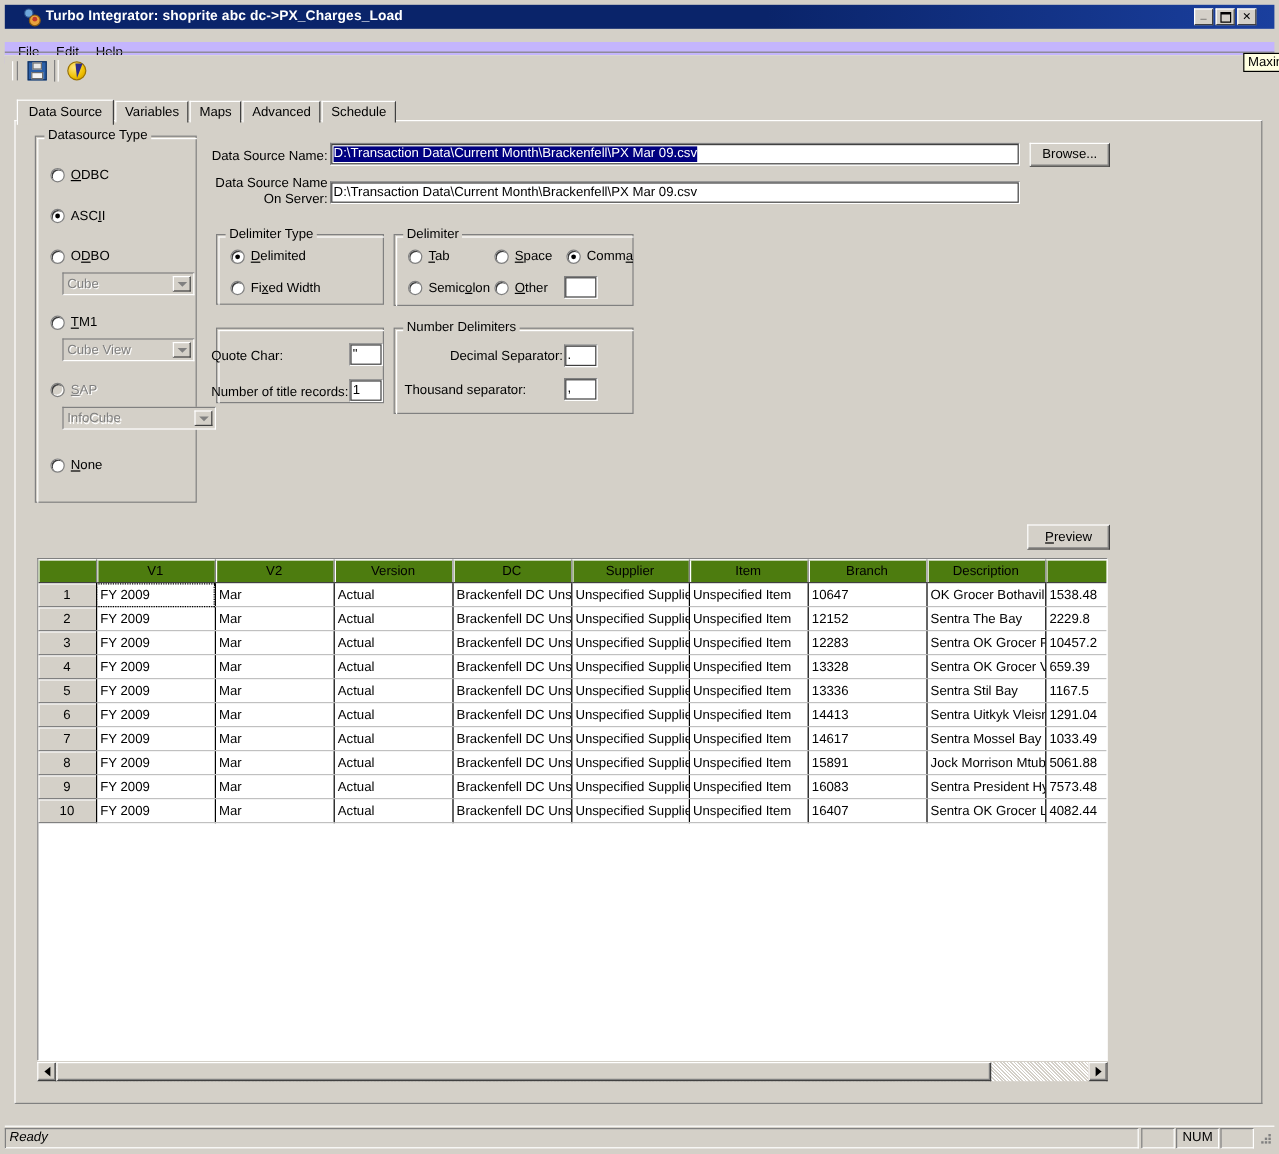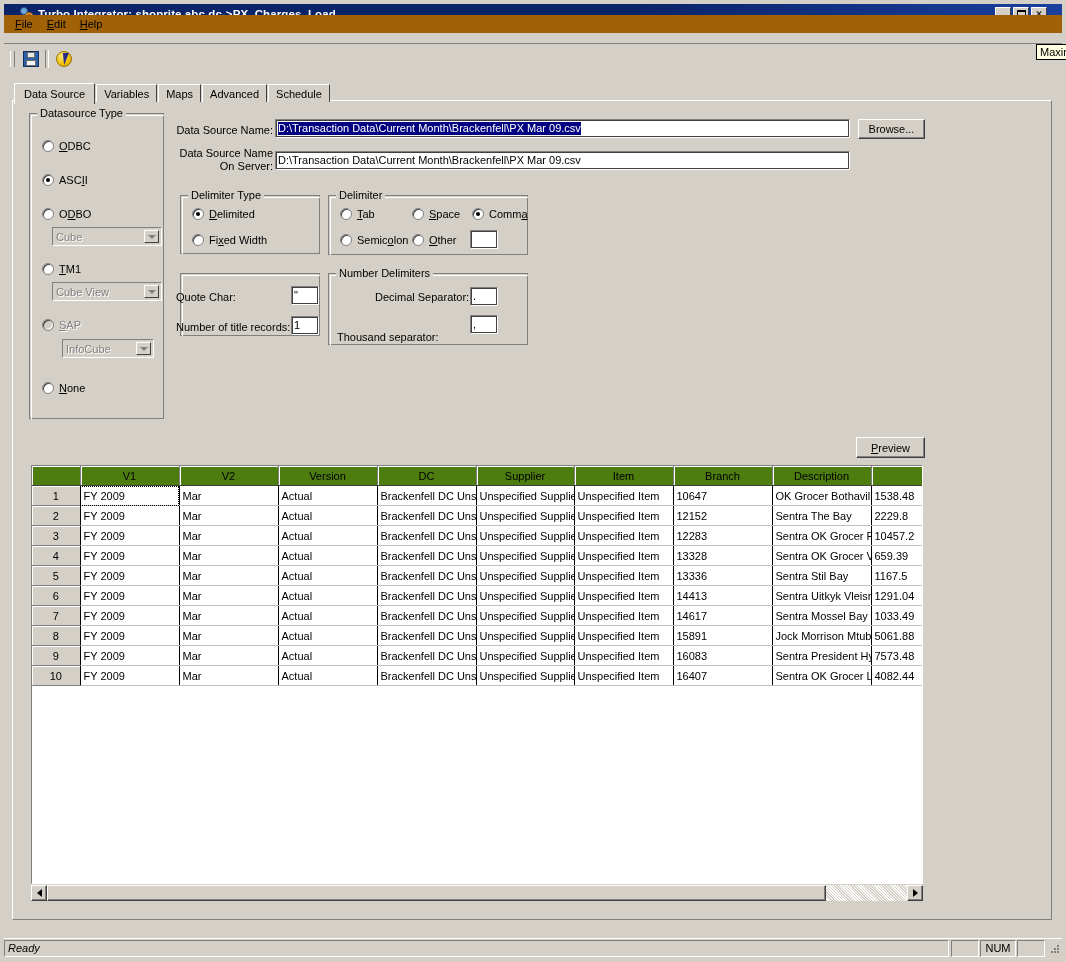--- a/index.html
+++ b/index.html
@@ -71,22 +71,22 @@
   }
   .tbtn.min::after { content: "_"; line-height: 8px; font-weight: bold; }
   .tbtn.max::before {
     content: ""; position: absolute; left: 3px; top: 2px; width: 7px; height: 6px;
     border: 1px solid #000; border-top-width: 2px;
   }
   .tbtn.close::after { content: "\2715"; font-size: 9px; line-height: 13px; }
 
   
   .menubar {
-    position: absolute; left: 2px; top: 13px; right: 2px; height: 18px;
-    background: #a16207;
+    position: absolute; left: 2px; top: 33px; right: 2px; height: 18px;
+    background: #c4b5fd;
     display: flex; align-items: center;
     padding-left: 4px;
     box-sizing: border-box;
   }
   .menu-item {
     padding: 1px 7px; font-size: 11px; cursor: default;
   }
   .menu-item u { text-decoration: underline; }
 
   .menu-sep {
@@ -491,21 +491,21 @@
       </div>
       <div class="combo" style="left:22px; top:168px; width:110px; height:19px;">
         <span>Cube View</span>
         <span class="arrowbox"></span>
       </div>
 
       <div class="radio disabled" style="left:12px; top:205px;">
         <span class="dot"></span>
         <span class="rlabel"><u class="ak">S</u><span>AP</span></span>
       </div>
-      <div class="combo" style="left:32px; top:225px; width:92px; height:19px;">
+      <div class="combo" style="left:22px; top:225px; width:128px; height:19px;">
         <span>InfoCube</span>
         <span class="arrowbox"></span>
       </div>
 
       <div class="radio" style="left:12px; top:268px;">
         <span class="dot"></span>
         <span class="rlabel"><u class="ak">N</u><span>one</span></span>
       </div>
     </div>
 
@@ -575,21 +575,21 @@
     <div class="txt" style="left:278px; top:215px; width:28px; height:19px;">
       <span>1</span>
     </div>
 
     <div class="group" style="left:315px; top:172px; width:200px; height:72px;">
       <div class="gtitle">Number Delimiters</div>
       <div class="lbl" style="left:8px; top:17px;margin-left:38px;">Decimal Separator:</div>
       <div class="txt" style="left:141px; top:13px; width:28px; height:19px;">
         <span>.</span>
       </div>
-      <div class="lbl" style="left:8px; top:45px;margin-top:12px;">Thousand separator:</div>
+      <div class="lbl" style="left:8px; top:45px;">Thousand separator:</div>
       <div class="txt" style="left:141px; top:41px; width:28px; height:19px;">
         <span>,</span>
       </div>
     </div>
 
     <div class="btn" style="left:843px; top:336px; width:69px; height:21px;">
       <span><u class="ak">P</u><span>review</span></span>
     </div>
 
     <div class="gridwrap" style="left:18px; top:364px; width:892px; height:419px;">

